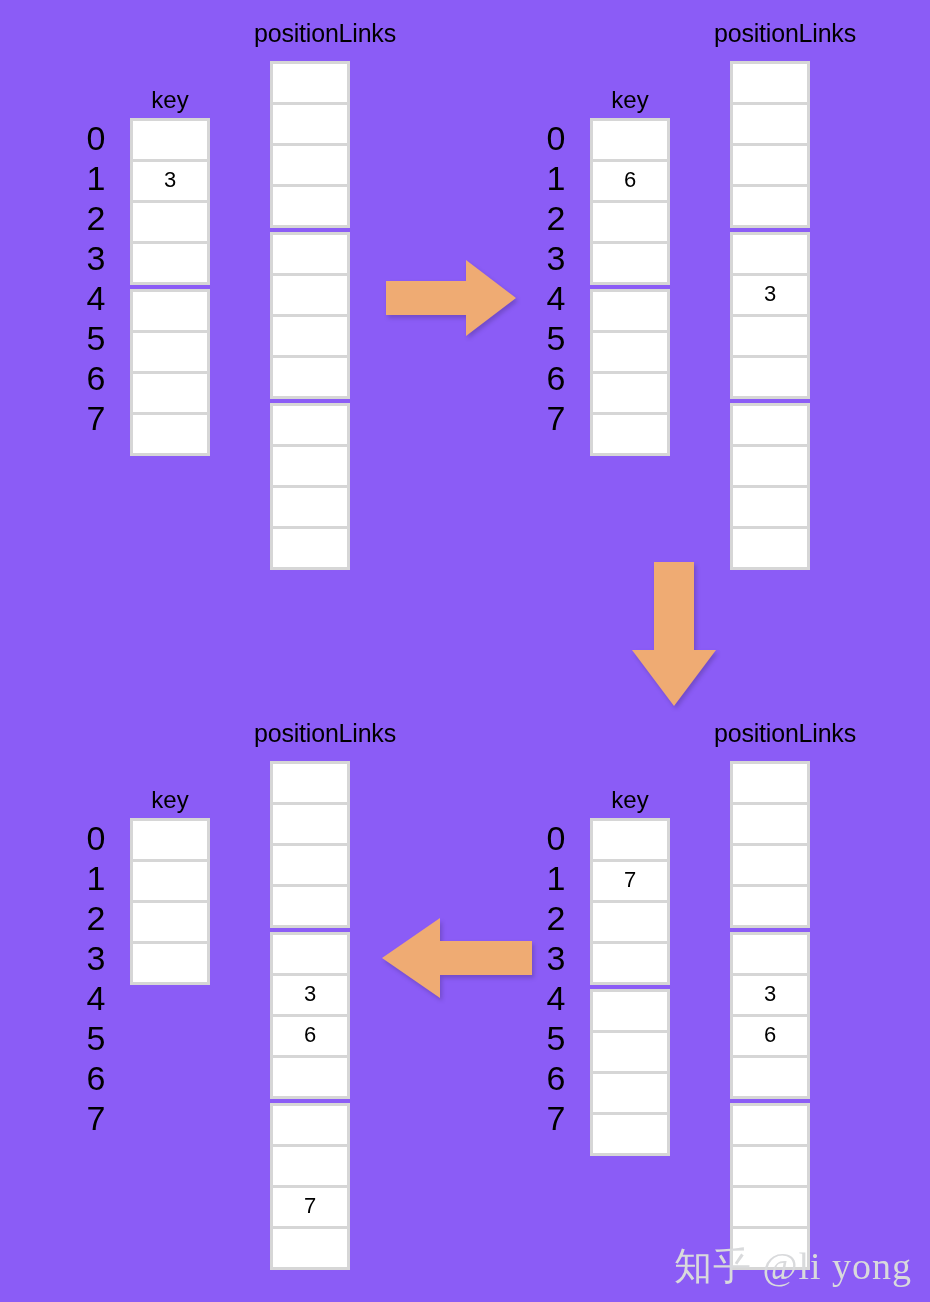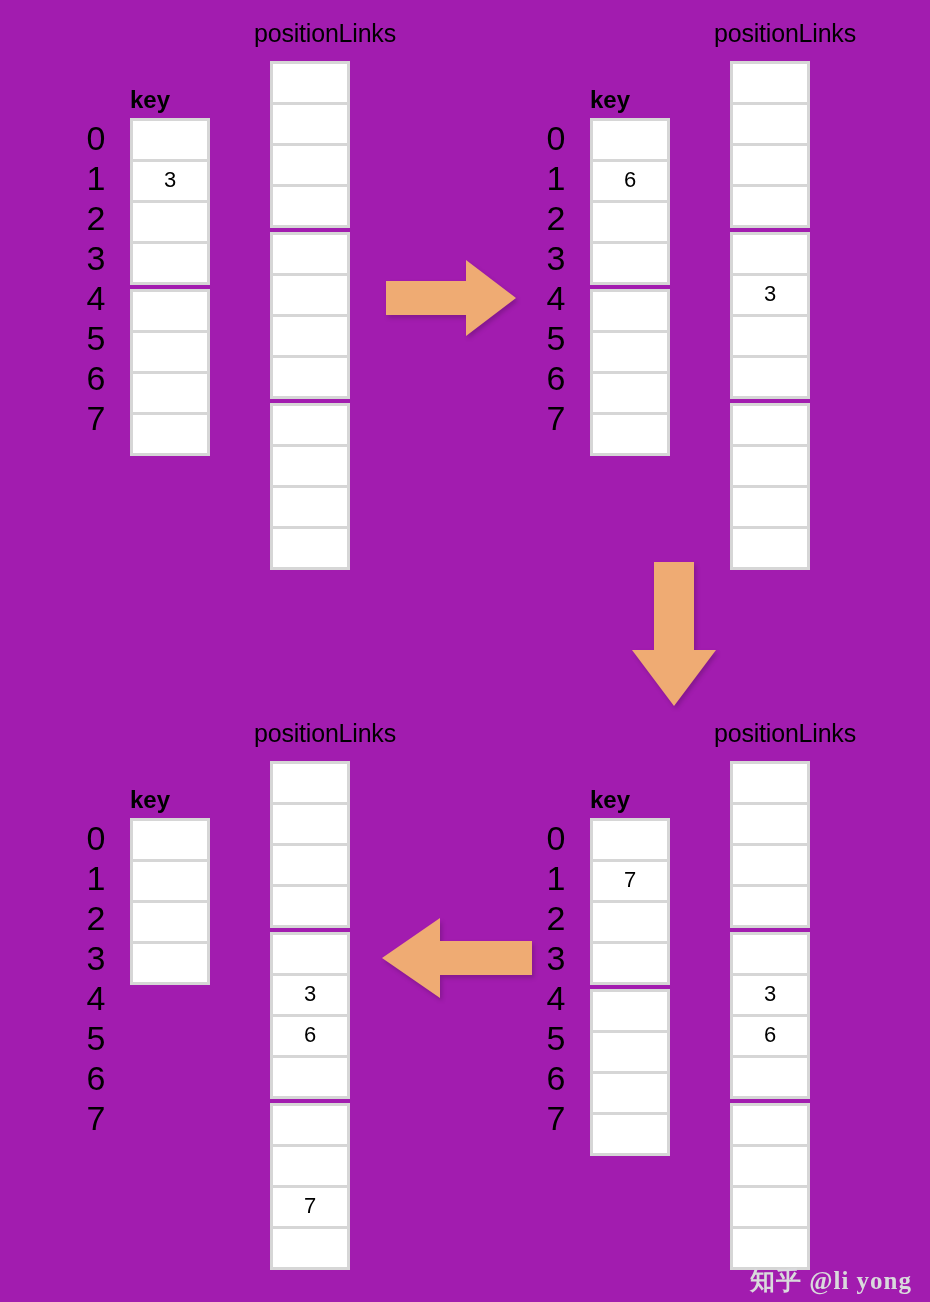--- a/index.html
+++ b/index.html
@@ -8,21 +8,21 @@
     background: #ffffff;
   }
   body {
     font-family: "Liberation Sans", sans-serif;
     color: #000000;
   }
   #canvas {
     position: relative;
     width: 930px;
     height: 1302px;
-    background: #a21caf;
+    background: #8b5cf6;
     overflow: hidden;
   }
 
   
   .panel {
     position: absolute;
     width: 420px;
     height: 580px;
   }
   .panel.tl { left: 40px;  top: 8px;  }
@@ -40,24 +40,23 @@
     font-size: 25px;
     line-height: 30px;
     letter-spacing: -0.2px;
     white-space: nowrap;
   }
   .key-title {
     position: absolute;
     left: 90px;
     top: 78px;
     width: 80px;
-    text-align: left;
+    text-align: center;
     font-size: 24px;
     line-height: 28px;
-    font-weight: bold;
   }
 
   
   .key-col {
     position: absolute;
     left: 90px;
     top: 110px;
     width: 80px;
   }
   .key-group {
@@ -125,28 +124,27 @@
     filter: drop-shadow(2px 3px 2px rgba(0,0,0,0.18));
   }
   .arrow-right { left: 386px; top: 258px; width: 130px; height: 80px; }
   .arrow-down  { left: 632px; top: 562px; width: 84px;  height: 144px; }
   .arrow-left  { left: 382px; top: 916px; width: 150px; height: 84px; }
 
   
   .watermark {
     position: absolute;
     right: 18px;
-    bottom: 3px;
-    font-size: 25px;
+    bottom: 18px;
+    font-size: 38px;
     line-height: 36px;
     color: #d9dadc;
     letter-spacing: 1px;
     white-space: nowrap;
     font-family: "Liberation Serif", serif;
-    font-weight: bold;
   }
 </style>
 </head>
 <body>
 
 <div id="canvas">
 
   <div class="panel tl">
     <div class="pl-title">positionLinks</div>
     <div class="key-title">key</div>

